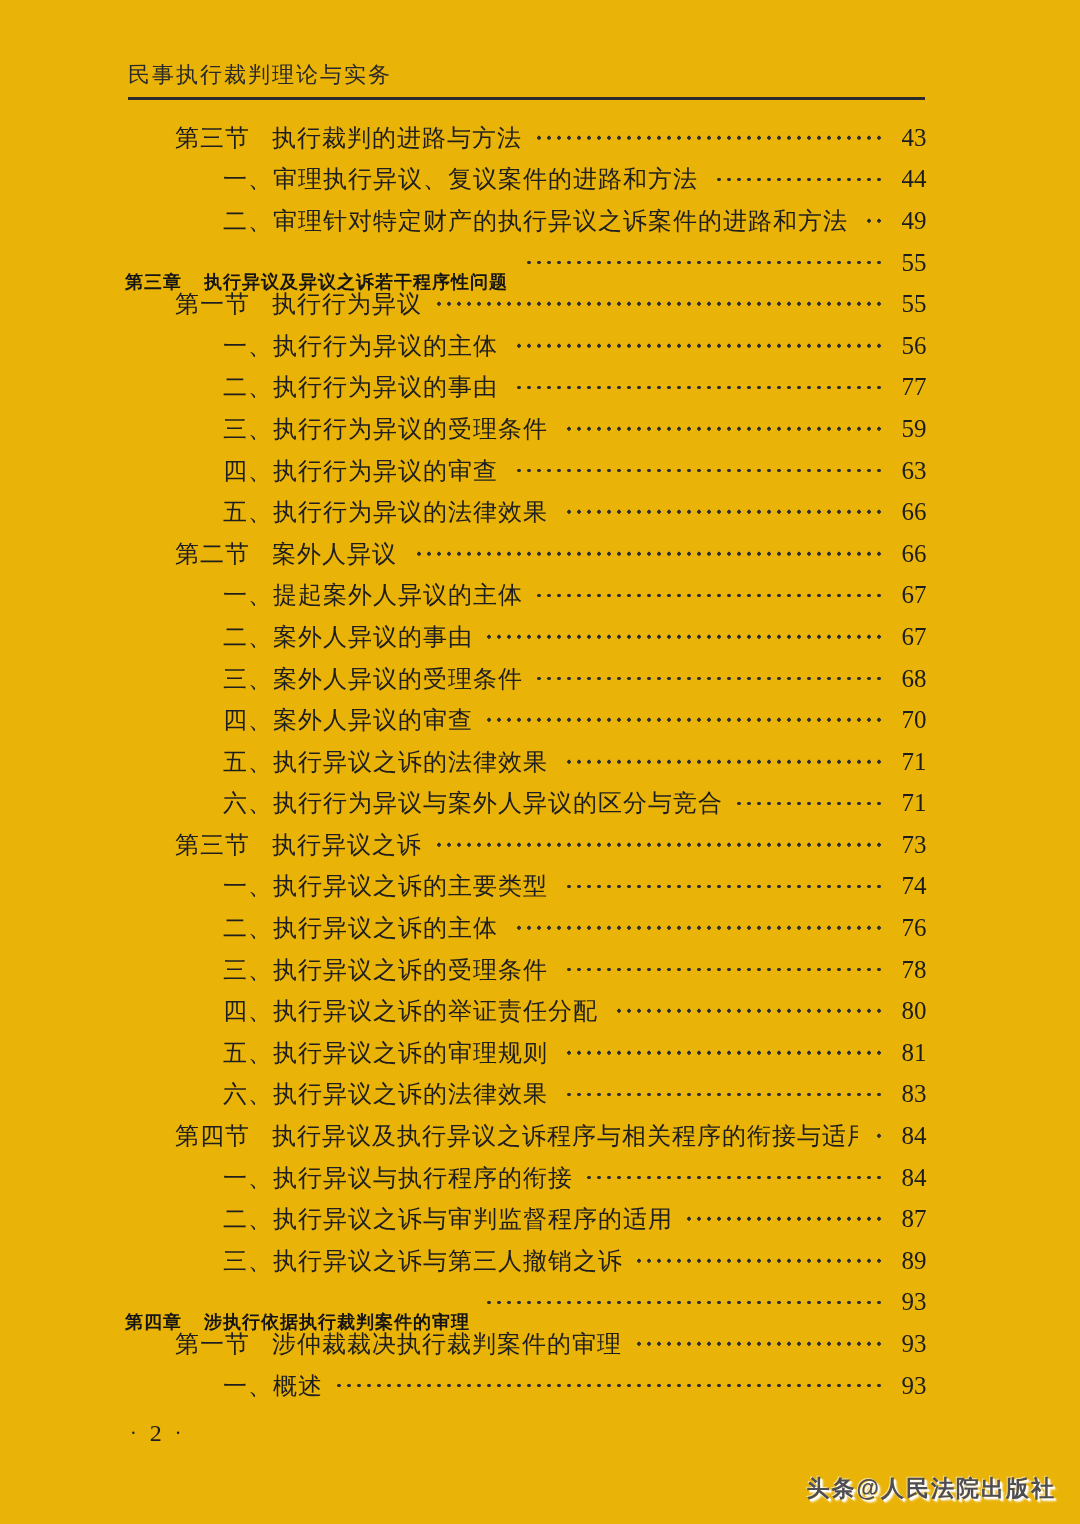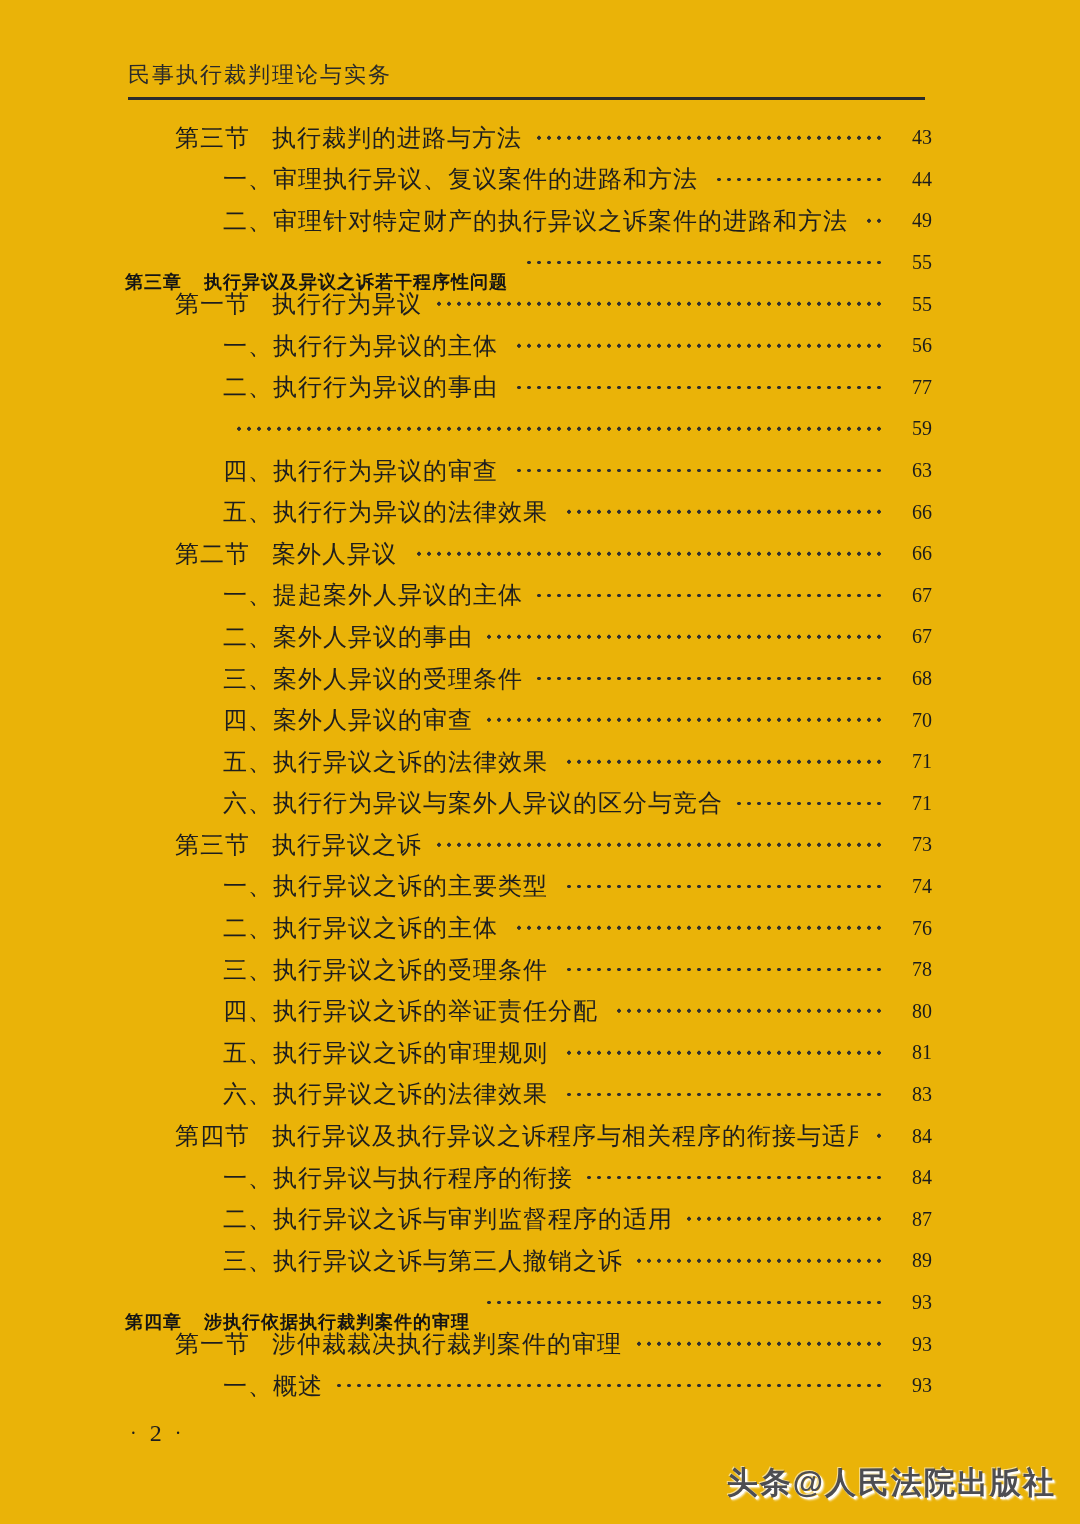--- a/index.html
+++ b/index.html
@@ -55,40 +55,40 @@
     align-self:stretch;
     margin:0 12px 0 14px;
     background-image:radial-gradient(circle, #2e2e2e 1.7px, rgba(0,0,0,0) 1.9px);
     background-size:10px 100%;
     background-position:right center;
     background-repeat:repeat-x;
   }
   .pg{
     flex:0 0 auto;
     min-width:36px;
-    text-align:right;
+    text-align:center;
     font-family:"Liberation Serif",serif;
     font-weight:400;
-    font-size:20px;
+    font-size:25px;
     color:#1c1c1c;
     letter-spacing:0;
   }
   
   .folio{
     position:absolute;left:130px;top:1420px;
     font-size:24px;color:#1e1e1e;
     display:flex;align-items:center;gap:13px;
   }
   .folio .dot{font-size:20px;}
   
   .watermark{
     position:absolute;right:24px;bottom:20px;
     font-family:"Liberation Sans","DejaVu Sans",sans-serif;
     font-weight:700;
-    font-size:31px;
+    font-size:23px;
     letter-spacing:2px;
     color:#4d4d52;
     text-shadow:2px 2px 0 rgba(255,255,255,.95),
                 -1px -1px 0 rgba(255,255,255,.55),
                  3px 3px 2px rgba(255,255,255,.8);
   }
 </style>
 </head>
 <body>
 
@@ -137,20 +137,21 @@
     <span class="pg">56</span>
   </div>
       <div class="row row--sub">
 
     <span class="ttl">二、执行行为异议的事由</span>
     <span class="dots"></span>
     <span class="pg">77</span>
   </div>
       <div class="row row--sub">
 
+    <span class="ttl">三、执行行为异议的受理条件</span>
     <span class="dots"></span>
     <span class="pg">59</span>
   </div>
       <div class="row row--sub">
 
     <span class="ttl">四、执行行为异议的审查</span>
     <span class="dots"></span>
     <span class="pg">63</span>
   </div>
       <div class="row row--sub">

